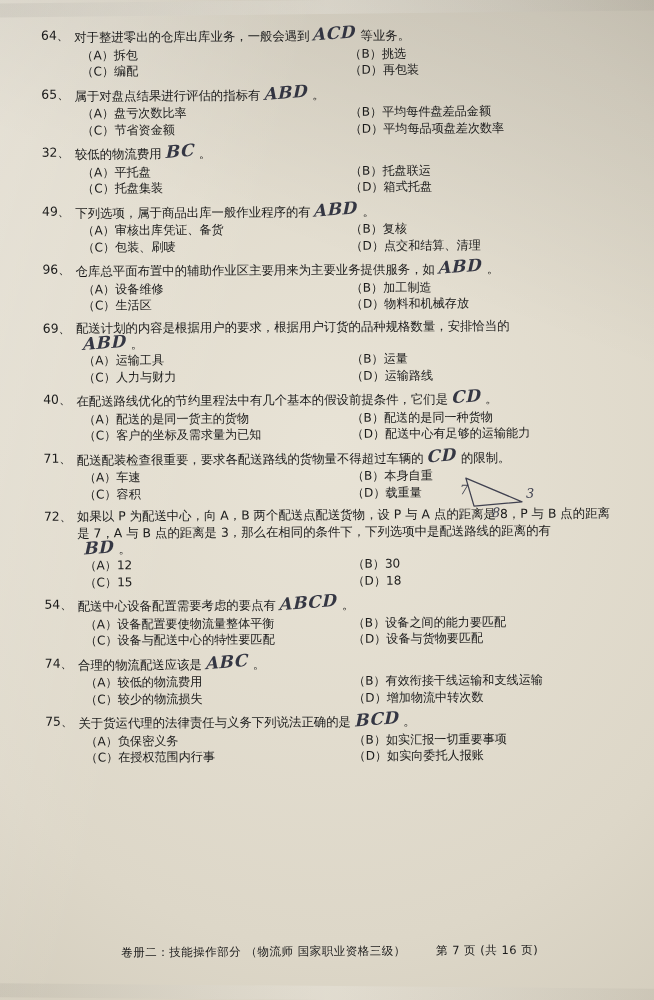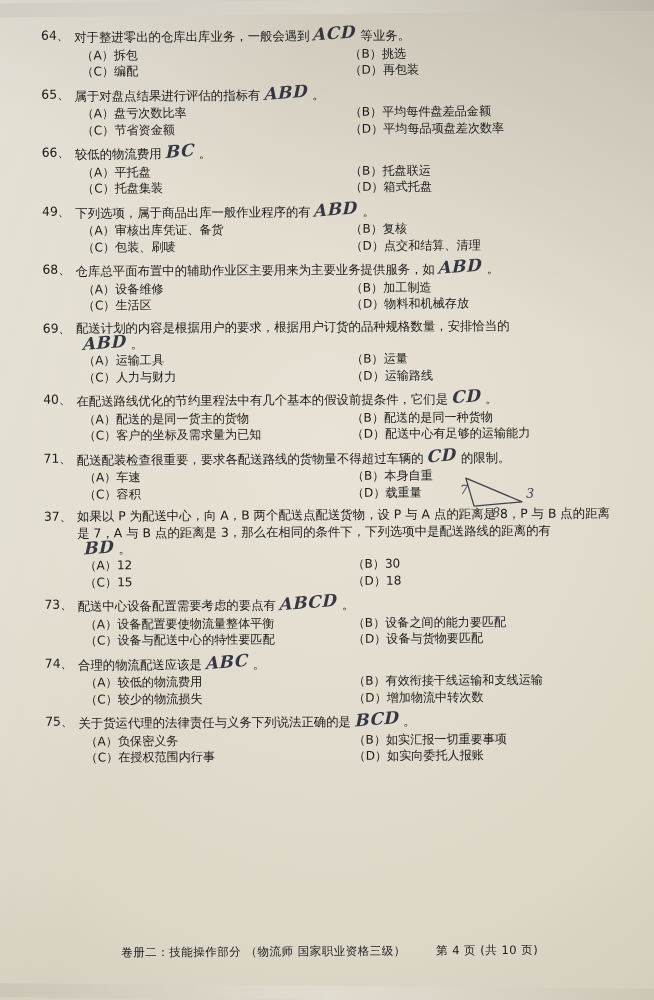--- a/index.html
+++ b/index.html
@@ -176,21 +176,21 @@
         <div class="opt">（B）平均每件盘差品金额</div>
         <div class="opt">（C）节省资金额</div>
         <div class="opt">（D）平均每品项盘差次数率</div>
       </div>
     </div>
 
     <div class="spacer6"></div>
 
     <div class="question">
       <div class="qhead">
-        <div class="qnum">66、</div>
+        <div class="qnum">32、</div>
         <div class="qstem">
           <span>较低的物流费用</span>
           <span class="hand inline-ans">BC</span>
           <span>。</span>
         </div>
       </div>
       <div class="opts">
         <div class="opt">（A）平托盘</div>
         <div class="opt">（B）托盘联运</div>
         <div class="opt">（C）托盘集装</div>
@@ -214,21 +214,21 @@
         <div class="opt">（B）复核</div>
         <div class="opt">（C）包装、刷唛</div>
         <div class="opt">（D）点交和结算、清理</div>
       </div>
     </div>
 
     <div class="spacer6"></div>
 
     <div class="question">
       <div class="qhead">
-        <div class="qnum">68、</div>
+        <div class="qnum">96、</div>
         <div class="qstem">
           <span>仓库总平面布置中的辅助作业区主要用来为主要业务提供服务，如</span>
           <span class="hand inline-ans">ABD</span>
           <span>。</span>
         </div>
       </div>
       <div class="opts">
         <div class="opt">（A）设备维修</div>
         <div class="opt">（B）加工制造</div>
         <div class="opt">（C）生活区</div>
@@ -292,21 +292,21 @@
         <div class="opt">（B）本身自重</div>
         <div class="opt">（C）容积</div>
         <div class="opt">（D）载重量</div>
       </div>
     </div>
 
     <div class="spacer6"></div>
 
     <div class="question">
       <div class="qhead">
-        <div class="qnum">37、</div>
+        <div class="qnum">72、</div>
         <div class="qstem">
           <span>如果以 P 为配送中心，向 A，B 两个配送点配送货物，设 P 与 A 点的距离是 8，P 与 B 点的距离是 7，A 与 B 点的距离是 3，那么在相同的条件下，下列选项中是配送路线的距离的有</span>
         </div>
       </div>
       <div class="ans-below">
         <span class="hand">BD</span>
         <span>。</span>
       </div>
       <div class="opts">
         <div class="opt">（A）12</div>
@@ -321,21 +321,21 @@
           <text x="32" y="45" font-family="DejaVu Serif, serif" font-style="italic" font-size="13" fill="#23263a" opacity="0.85">8</text>
           <text x="0" y="22" font-family="DejaVu Serif, serif" font-style="italic" font-size="13" fill="#23263a" opacity="0.85">7</text>
         </svg>
       </div>
     </div>
 
     <div class="spacer6"></div>
 
     <div class="question">
       <div class="qhead">
-        <div class="qnum">73、</div>
+        <div class="qnum">54、</div>
         <div class="qstem">
           <span>配送中心设备配置需要考虑的要点有</span>
           <span class="hand inline-ans">ABCD</span>
           <span>。</span>
         </div>
       </div>
       <div class="opts">
         <div class="opt">（A）设备配置要使物流量整体平衡</div>
         <div class="opt">（B）设备之间的能力要匹配</div>
         <div class="opt">（C）设备与配送中心的特性要匹配</div>
@@ -377,17 +377,17 @@
         <div class="opt">（A）负保密义务</div>
         <div class="opt">（B）如实汇报一切重要事项</div>
         <div class="opt">（C）在授权范围内行事</div>
         <div class="opt">（D）如实向委托人报账</div>
       </div>
     </div>
 
     <div class="footer">
       <span>卷册二：技能操作部分 （物流师  国家职业资格三级）</span>
       <span class="gap"></span>
-      <span>第 4 页 (共 10 页)</span>
+      <span>第 7 页 (共 16 页)</span>
     </div>
 
   </div>
 </div>
 
 </body></html>

